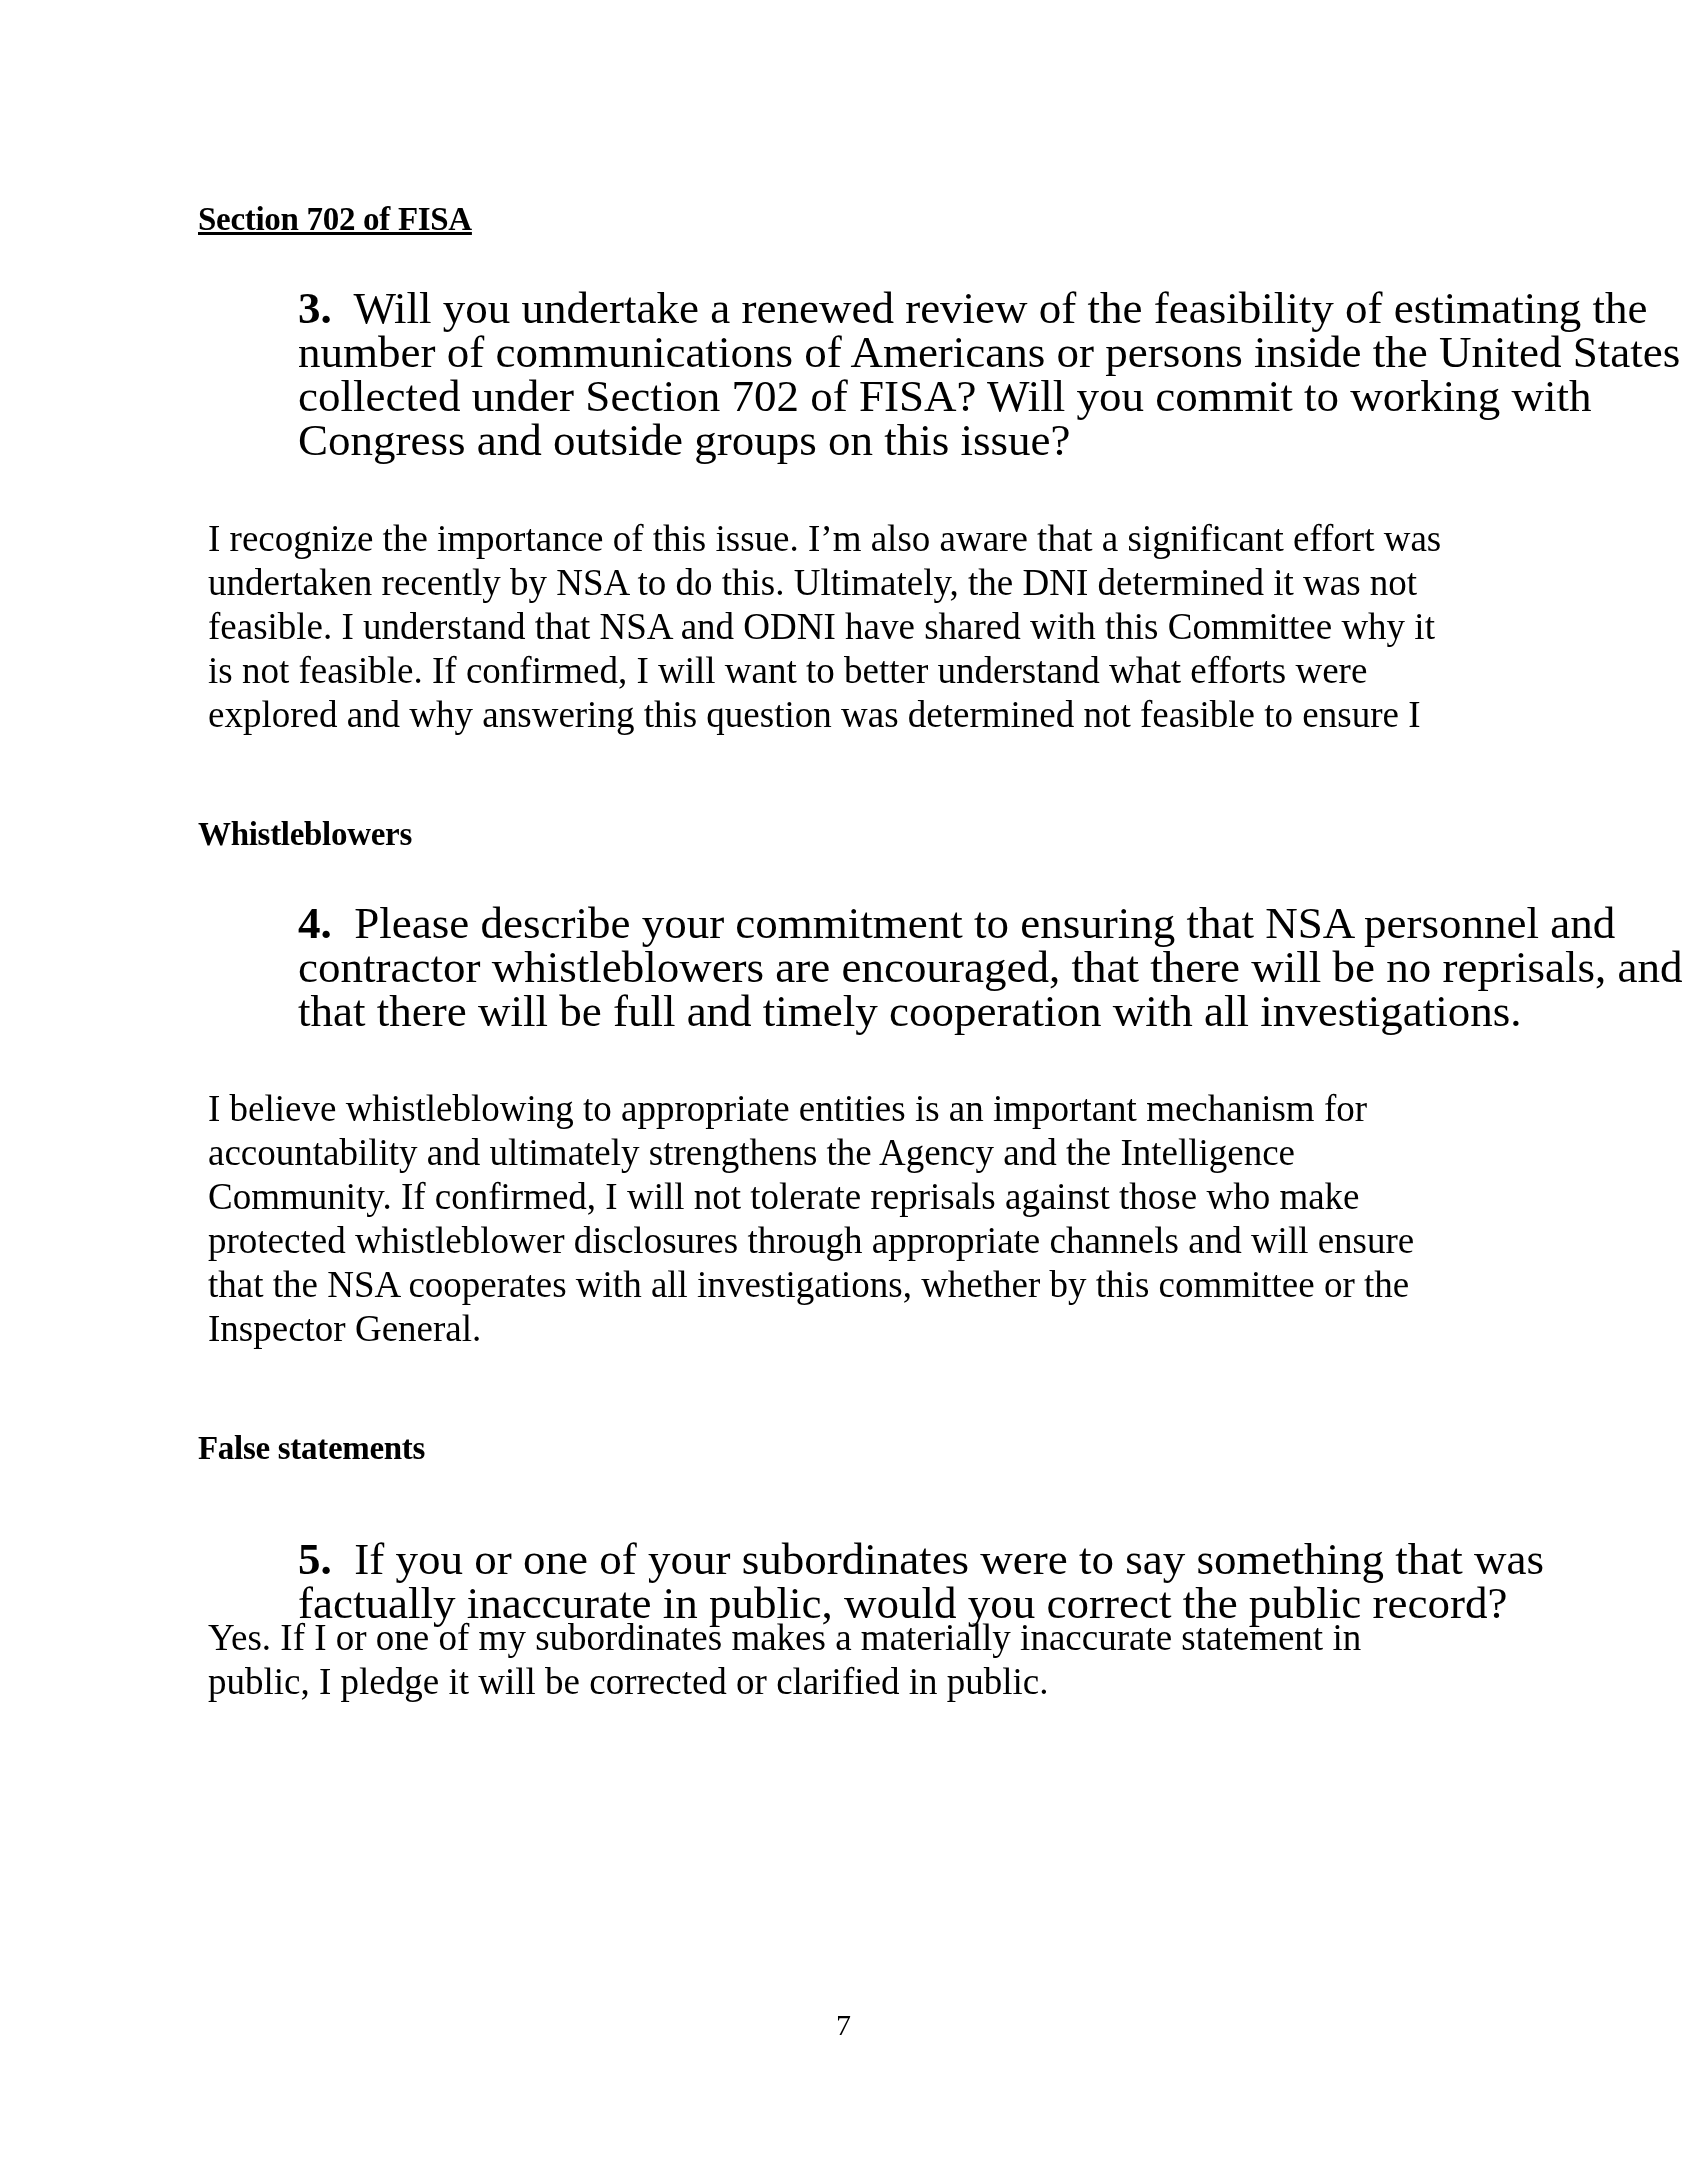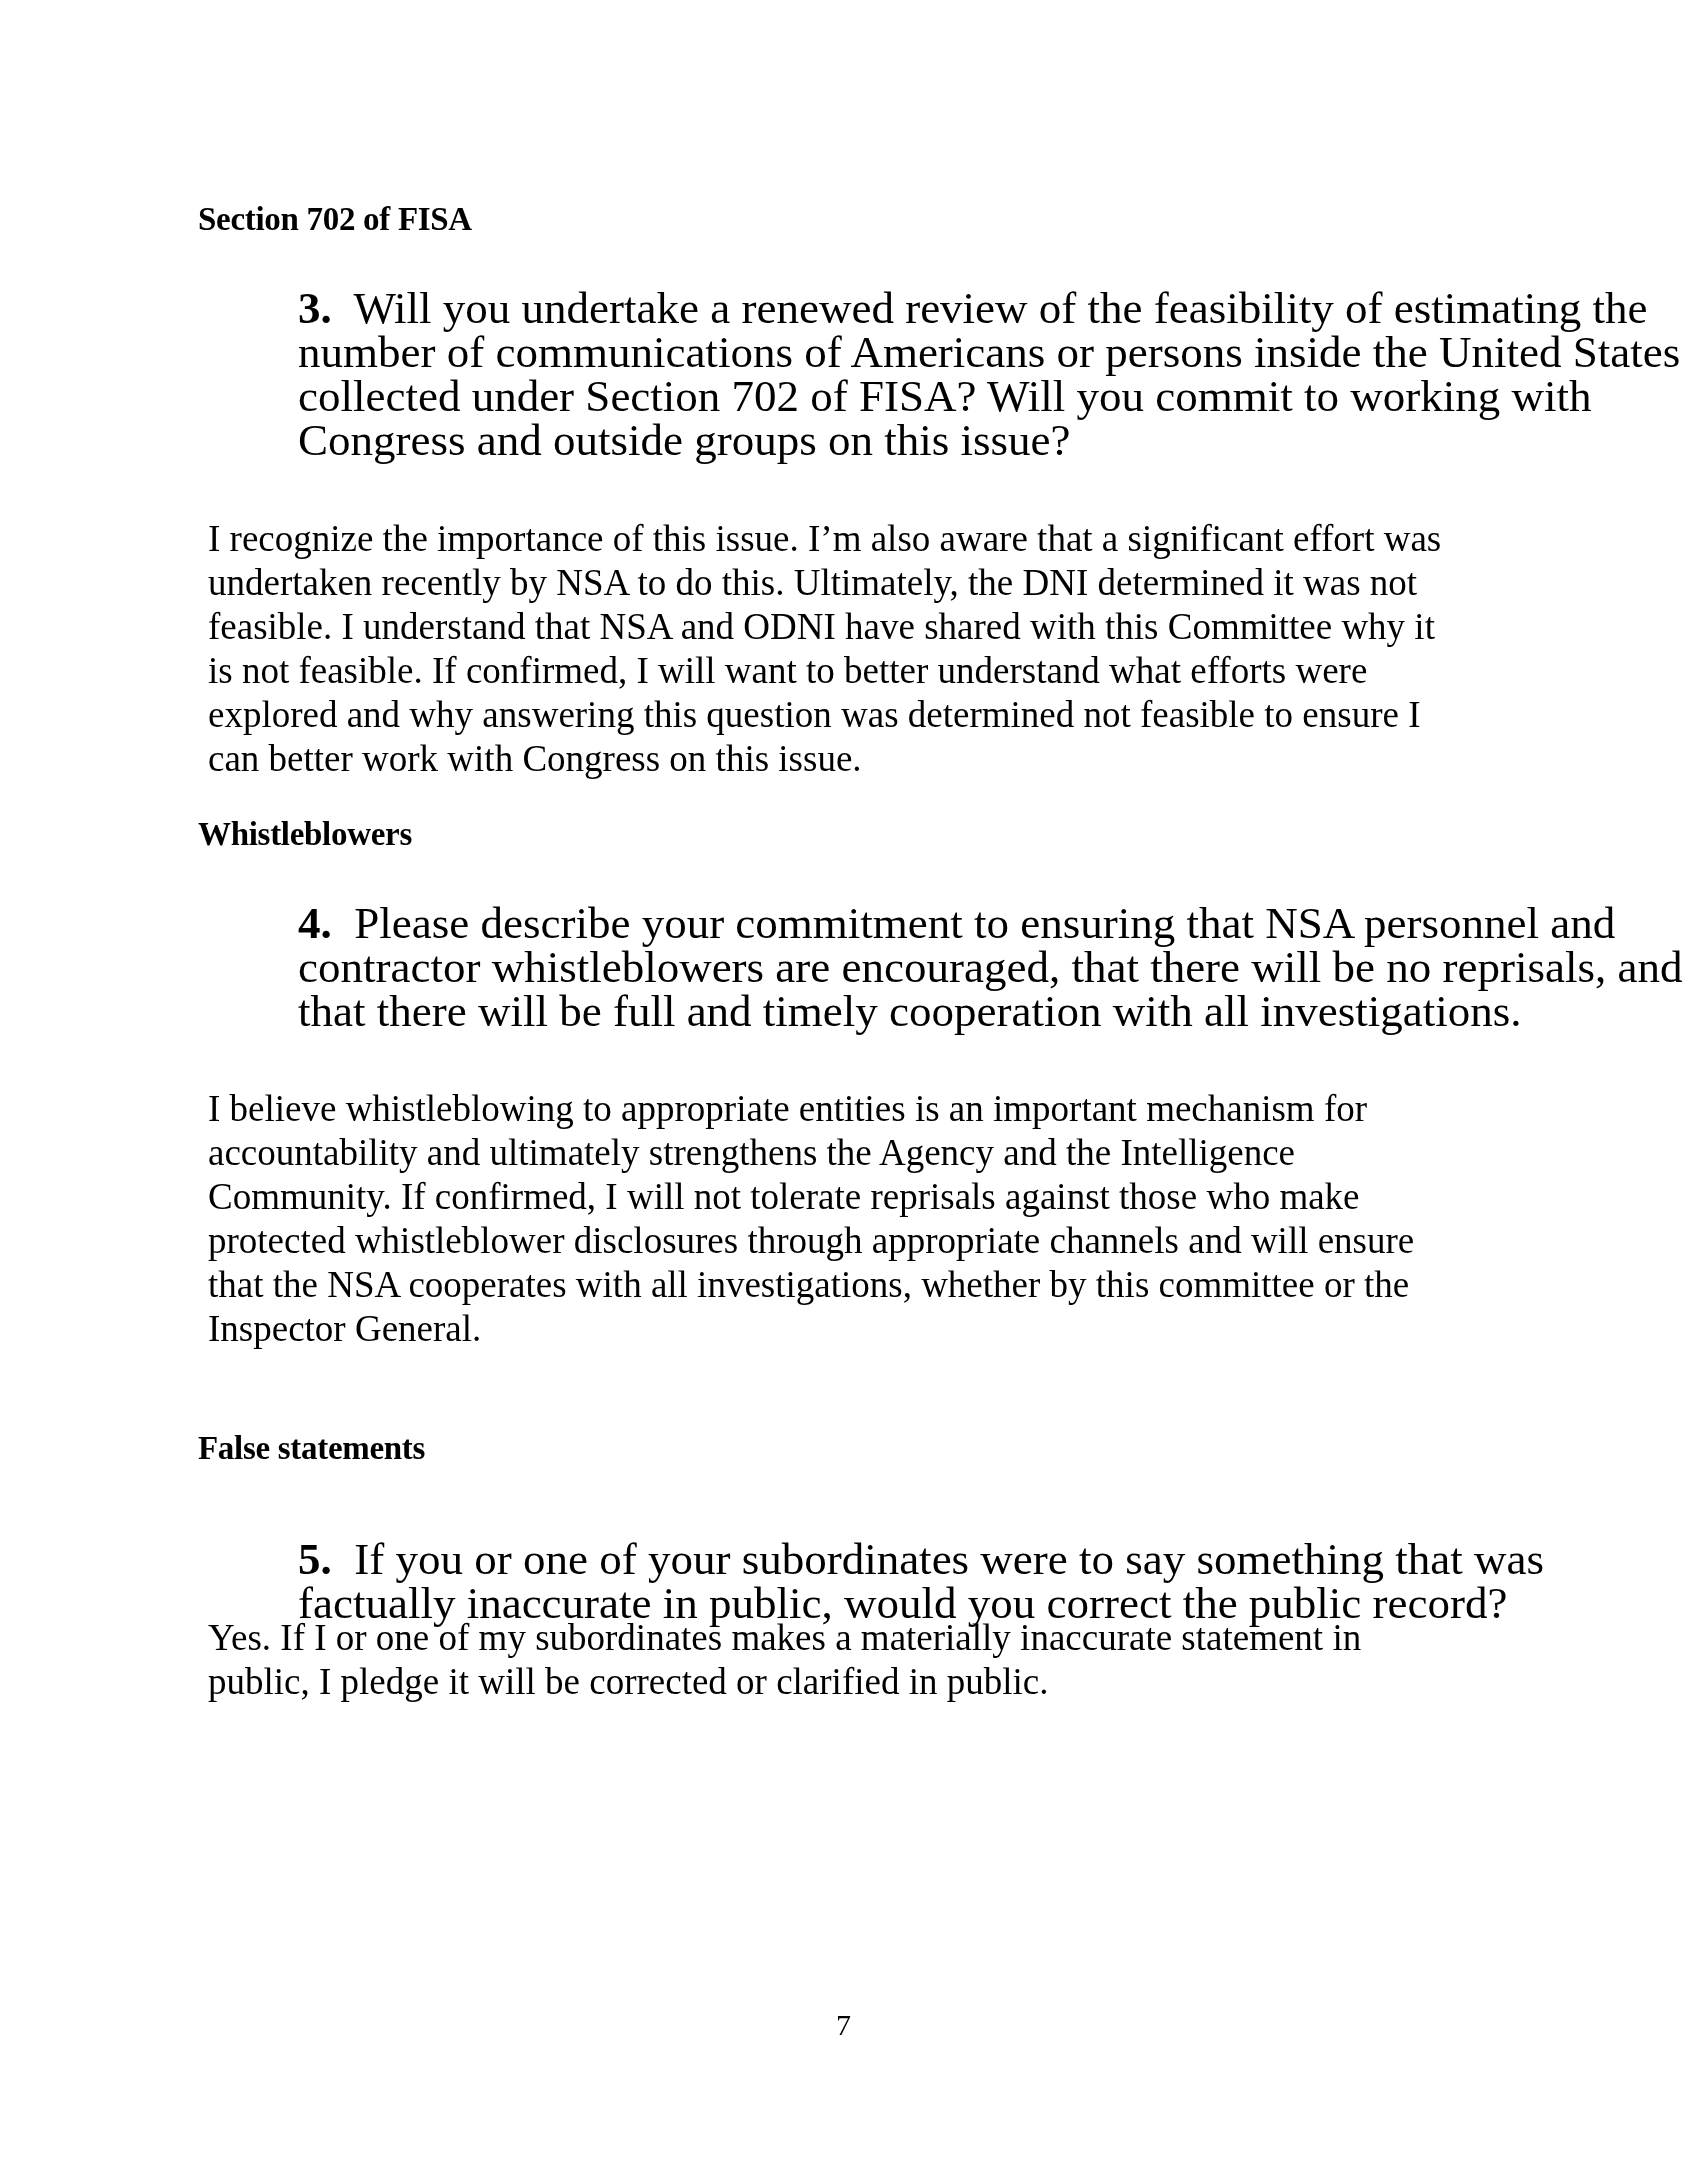--- a/index.html
+++ b/index.html
@@ -62,36 +62,35 @@
       text-align: center;
       font-size: 30px;
       line-height: 40px;
     }
   </style>
 </head>
 <body>
 
 <div class="page">
 
-  <h2 class="heading" style="top:197px;">Section 702 of FISA</h2>
+  <h2 class="heading" style="top:197px;text-decoration:underline;">Section 702 of FISA</h2>
 
   <div class="question" style="top:286px;">
     <span class="line"><span class="qnum">3.</span>&nbsp; <span>Will you undertake a renewed review of the feasibility of estimating the</span></span>
     <span class="line">number of communications of Americans or persons inside the United States</span>
     <span class="line">collected under Section 702 of FISA?  Will you commit to working with</span>
     <span class="line">Congress and outside groups on this issue?</span>
   </div>
 
   <div class="answer" style="top:507px;">
     <span class="line">I recognize the importance of this issue. I’m also aware that a significant effort was</span>
     <span class="line">undertaken recently by NSA to do this. Ultimately, the DNI determined it was not</span>
     <span class="line">feasible. I understand that NSA and ODNI have shared with this Committee why it</span>
     <span class="line">is not feasible. If confirmed, I will want to better understand what efforts were</span>
     <span class="line">explored and why answering this question was determined not feasible to ensure I</span>
-    <span class="line">can better work with Congress on this issue.</span>
   </div>
 
   <h2 class="heading" style="top:812px;font-family:Liberation Serif, serif;">Whistleblowers</h2>
 
   <div class="question" style="top:901px;">
     <span class="line"><span class="qnum">4.</span>&nbsp; <span>Please describe your commitment to ensuring that NSA personnel and</span></span>
     <span class="line">contractor whistleblowers are encouraged, that there will be no reprisals, and</span>
     <span class="line">that there will be full and timely cooperation with all investigations.</span>
   </div>
 

